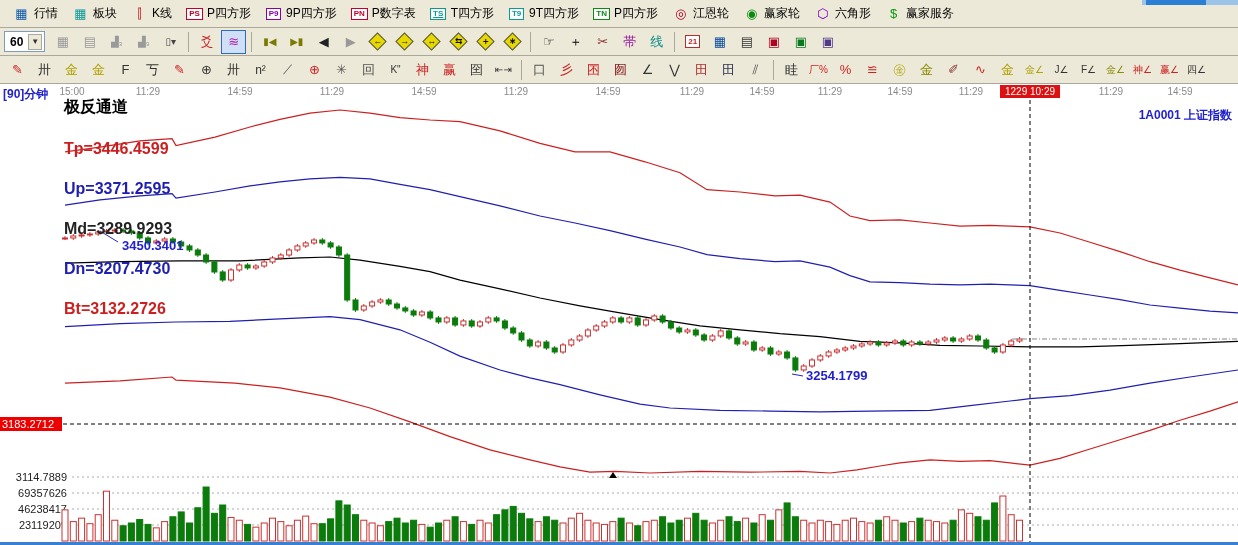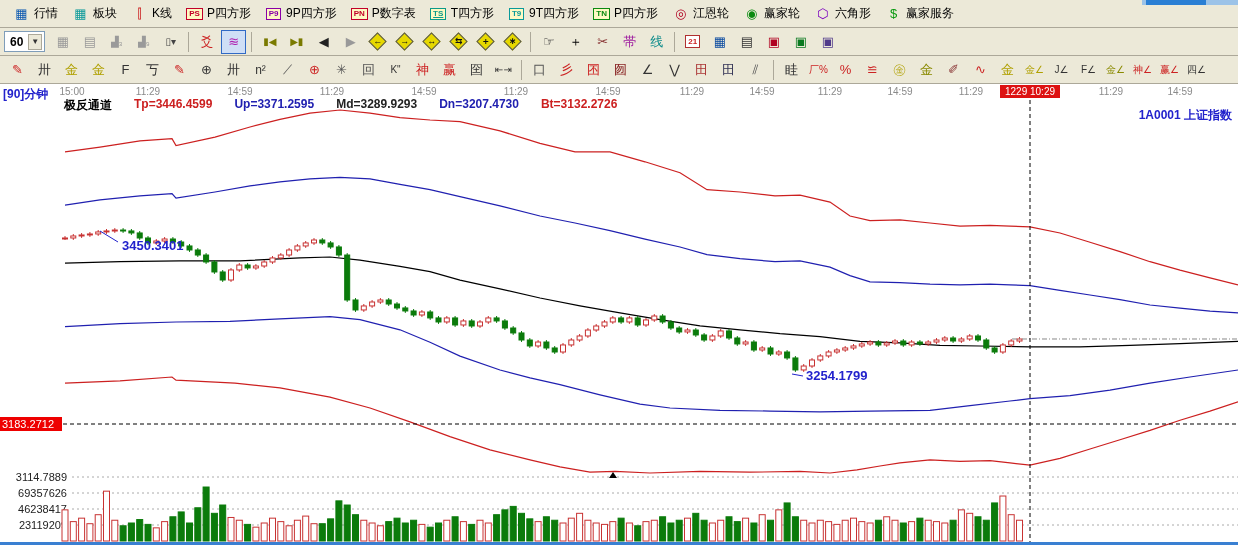--- a/index.html
+++ b/index.html
@@ -3,42 +3,42 @@
 <meta charset="utf-8">
 <style>
   html,body{margin:0;padding:0;background:#fff;}
   #app{position:relative;width:1238px;height:545px;overflow:hidden;background:#fff;
        font-family:"Liberation Sans","DejaVu Sans",sans-serif;font-size:12px;color:#000;}
   
   #menubar{position:absolute;top:0;left:0;width:1238px;height:28px;background:#ece9d8;
            border-bottom:1px solid #aca899;display:flex;align-items:center;padding-left:6px;box-sizing:border-box;}
   .menuitem{display:inline-flex;align-items:center;gap:4px;padding:2px 7px;cursor:default;white-space:nowrap;}
   .micon{display:inline-flex;align-items:center;justify-content:center;width:17px;height:15px;font-size:13px;line-height:1;}
-  .badge{display:inline-block;font-size:8px;font-weight:bold;border:1px solid;padding:0 2px;line-height:10px;background:#fef9c3;}
+  .badge{display:inline-block;font-size:8px;font-weight:bold;border:1px solid;padding:0 2px;line-height:10px;background:#ffffff;}
   
   .toolbar{position:absolute;left:0;width:1238px;height:28px;background:#ece9d8;border-bottom:1px solid #aca899;
            display:flex;align-items:center;padding-left:4px;box-sizing:border-box;}
   #toolbar1{top:28px;} #toolbar2{top:56px;}
   .ticon{display:inline-flex;align-items:center;justify-content:center;width:23px;height:22px;margin:0 1px;
          border:1px solid transparent;font-size:13px;line-height:1;cursor:default;}
   .ticon.sel{border:1px solid #316ac5;background:#cfdff6;}
   .tsep{width:1px;height:20px;background:#aca899;margin:0 4px;}
   .combo{display:inline-flex;align-items:center;border:1px solid #7f9db9;background:#fff;height:19px;
          padding:0 2px 0 5px;margin-right:4px;font-weight:bold;}
   .combo .arr{font-size:8px;color:#333;margin-left:5px;background:#ece9d8;border:1px solid #aca899;padding:0 2px;line-height:14px;}
   .diamond{width:11px;height:11px;background:#e6d800;border:1px solid #555;transform:rotate(45deg);position:absolute;}
   .dwrap{position:relative;width:17px;height:17px;display:inline-flex;align-items:center;justify-content:center;}
   .darr{position:relative;font-size:9px;font-weight:bold;color:#111;z-index:1;}
   .cal21{display:inline-block;border:1px solid #b03030;color:#c22;background:#fff;font-size:8px;font-weight:bold;
          padding:1px 2px;line-height:9px;}
   
   #chartwrap{position:absolute;top:84px;left:0;width:1238px;height:461px;background:#fff;}
   #chart-svg{position:absolute;top:0;left:0;}
   #period-label{position:absolute;top:2px;left:3px;color:#2222cc;font-size:12px;font-weight:bold;}
-  #indicator-row{position:absolute;top:13px;left:64px;display:flex;gap:22px;font-size:12px;font-weight:bold;white-space:nowrap;}
+  #indicator-row{position:absolute;top:13px;left:64px;display:flex;gap:22px;font-size:16px;font-weight:bold;white-space:nowrap;flex-direction:column;}
   #symbol-label{position:absolute;top:23px;right:6px;color:#2222cc;font-size:12px;font-weight:bold;}
   #win-edge-top{position:absolute;top:0;right:0;width:96px;height:5px;background:#9cc3e8;}
   #win-edge-top span{position:absolute;left:4px;top:0;width:60px;height:5px;background:#2a7fd4;display:block;}
   #win-edge-bottom{position:absolute;left:0;top:542px;width:1238px;height:3px;background:#3a80d2;}
 </style>
 </head>
 <body>
 
 <div id="app">
   <div id="menubar">

